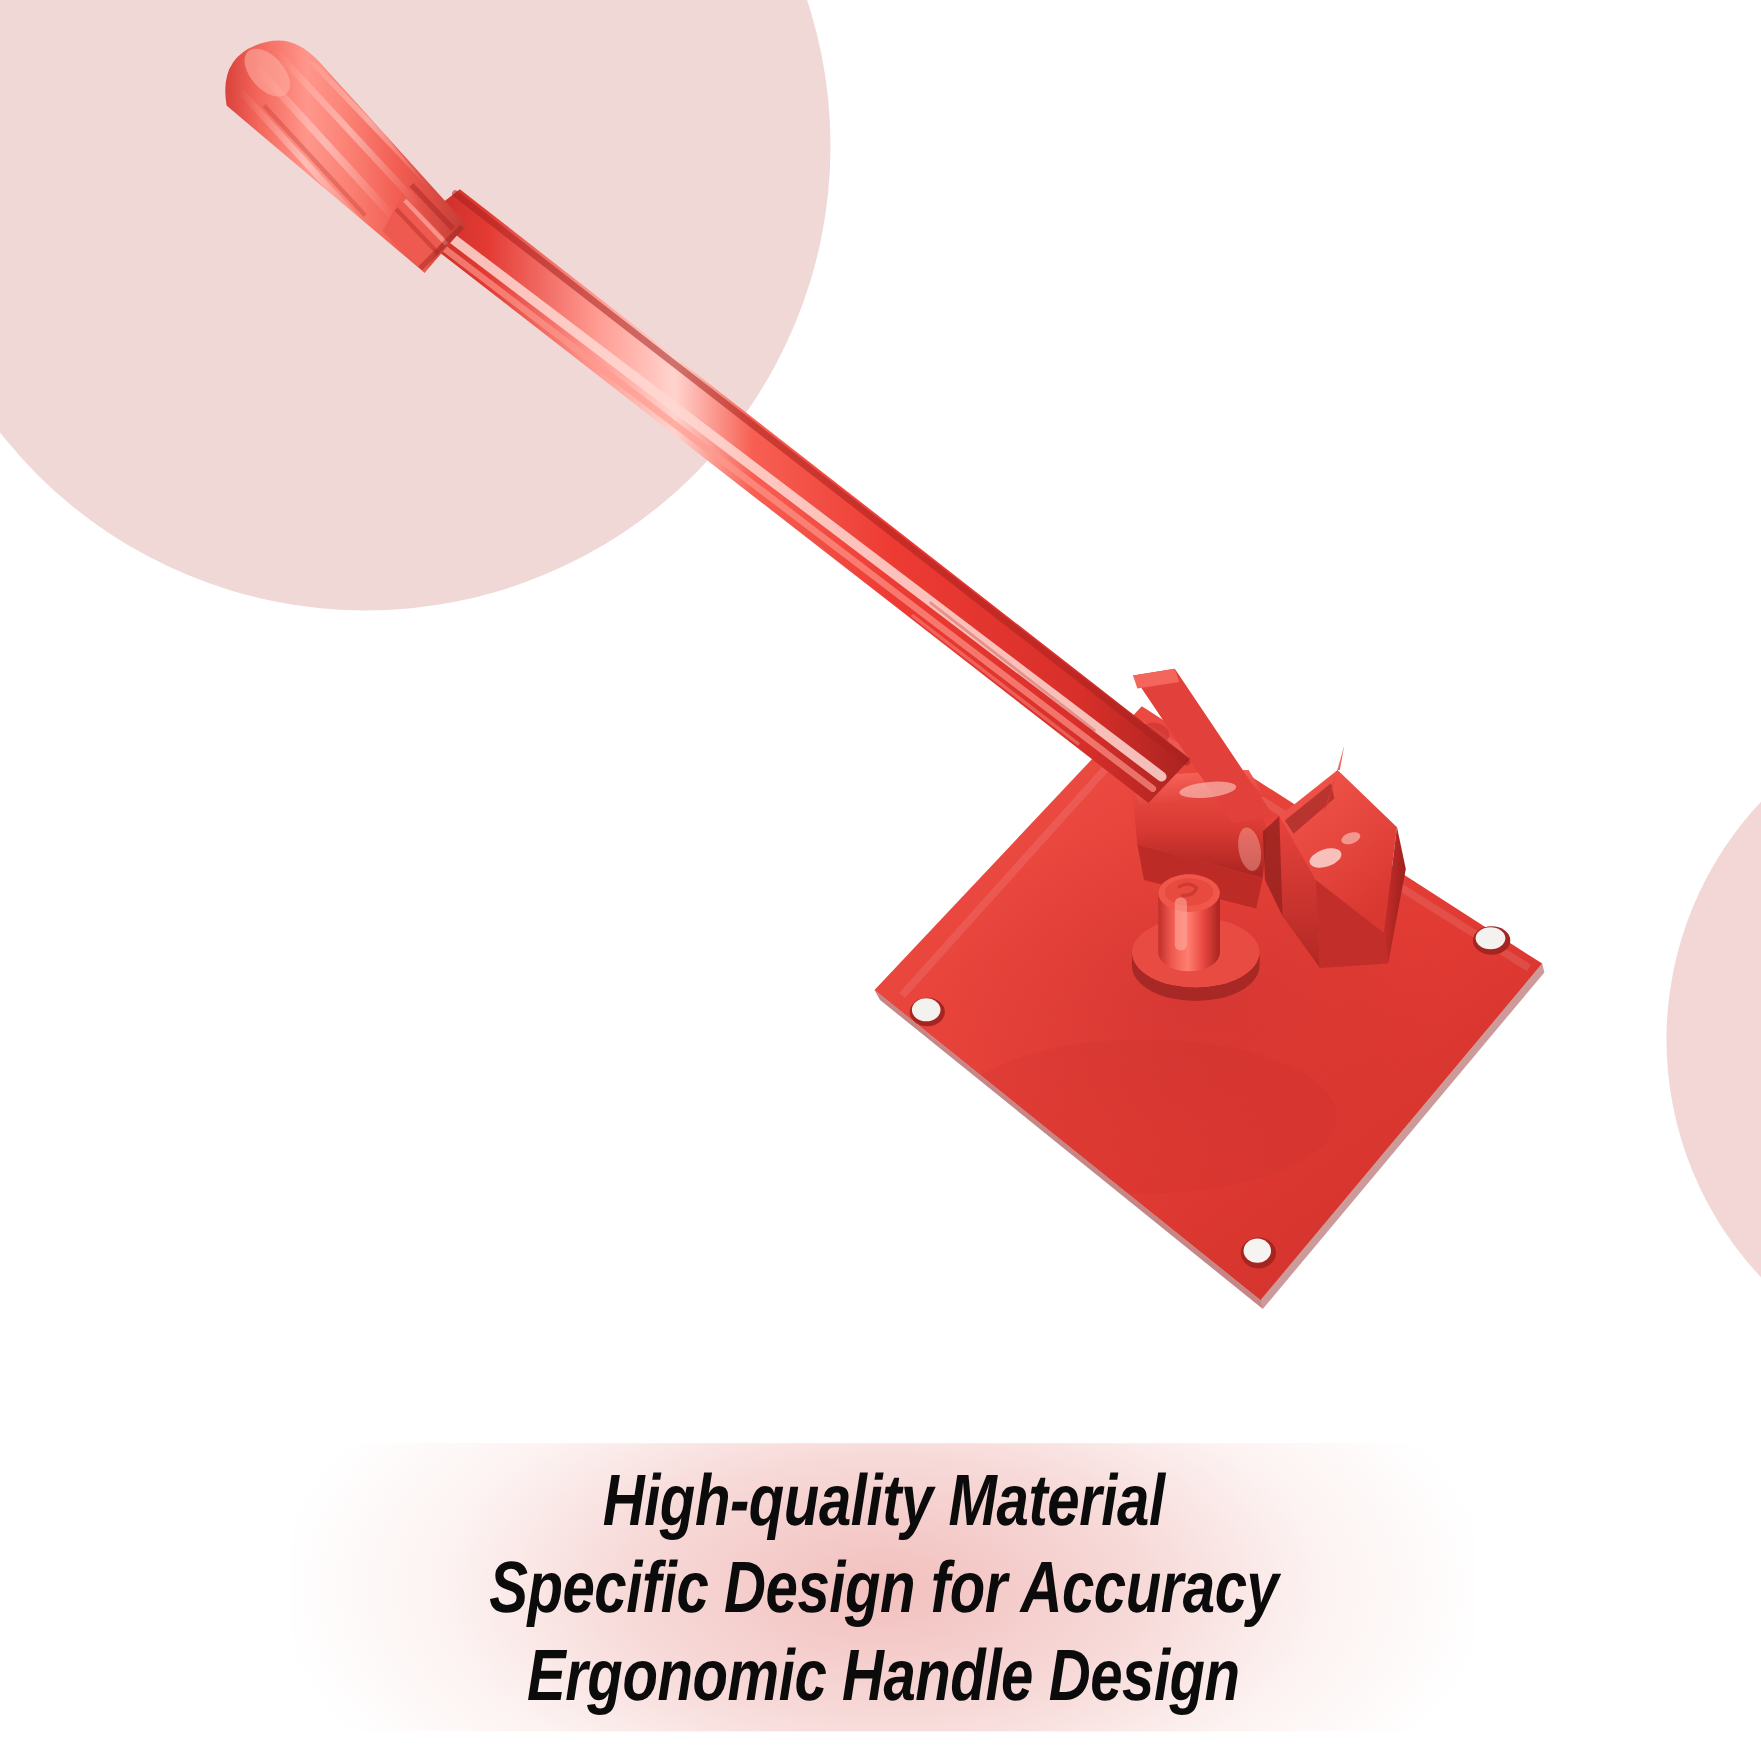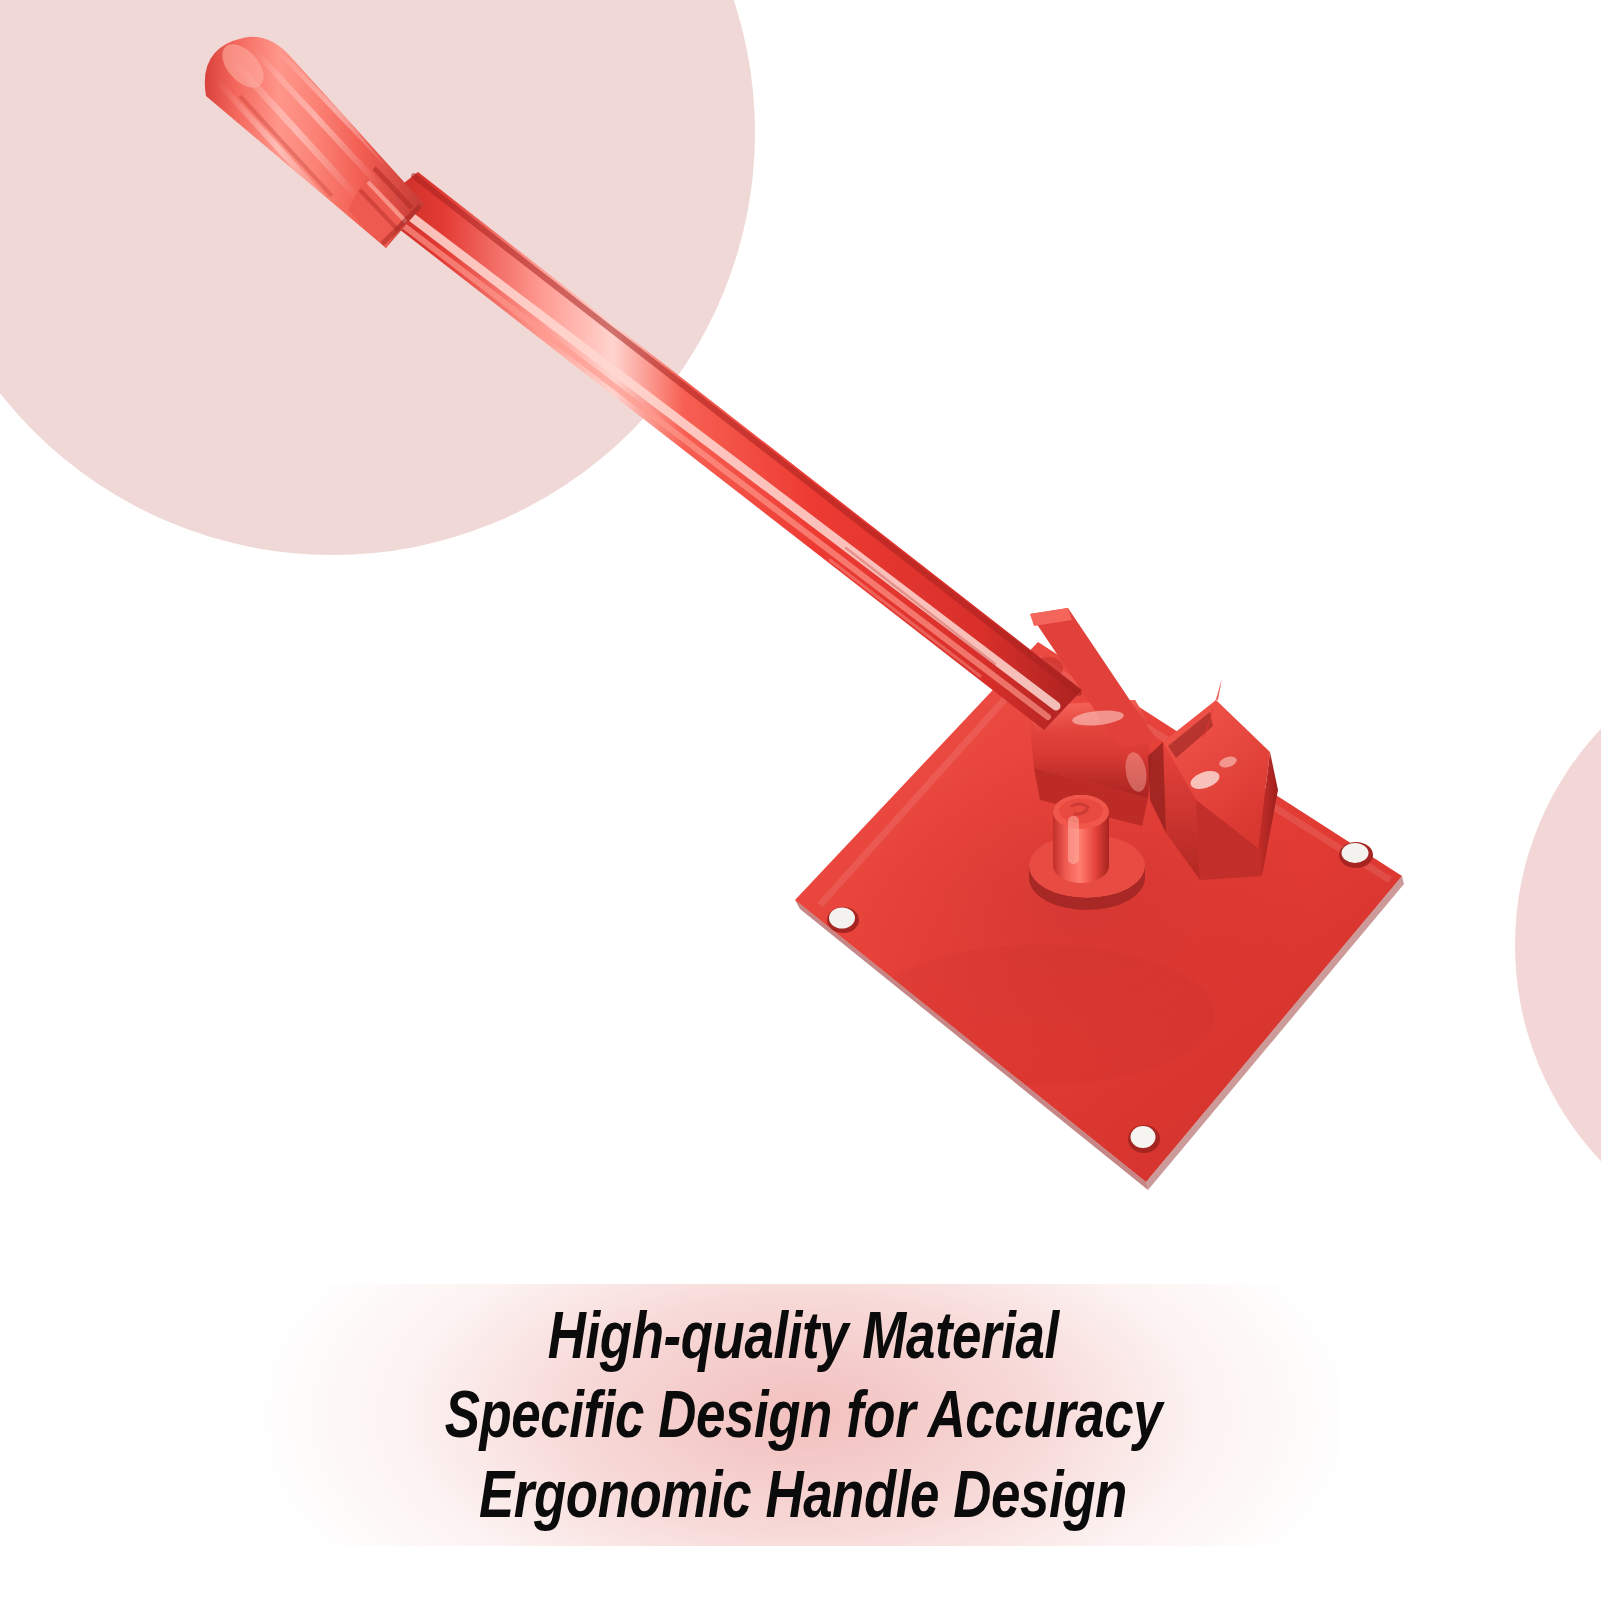--- a/index.html
+++ b/index.html
@@ -26,21 +26,21 @@
     background:#f2d7d6;
   }
 
   
   #product{position:absolute;left:0;top:0;width:1601px;height:1601px;}
   #product svg{display:block;width:1601px;height:1601px;}
 
   
   #feature-band{
     position:absolute;
-    left:265px; top:1284px;
+    left:265px; top:1312px;
     width:1076px; height:262px;
     background:
       radial-gradient(ellipse 58% 120% at 50% 50%,
          rgba(241,188,186,0.95) 0%,
          rgba(245,210,208,0.82) 38%,
          rgba(250,233,231,0.55) 64%,
          rgba(255,252,251,0.10) 88%,
          rgba(255,255,255,0) 100%);
     display:flex;
     flex-direction:column;

